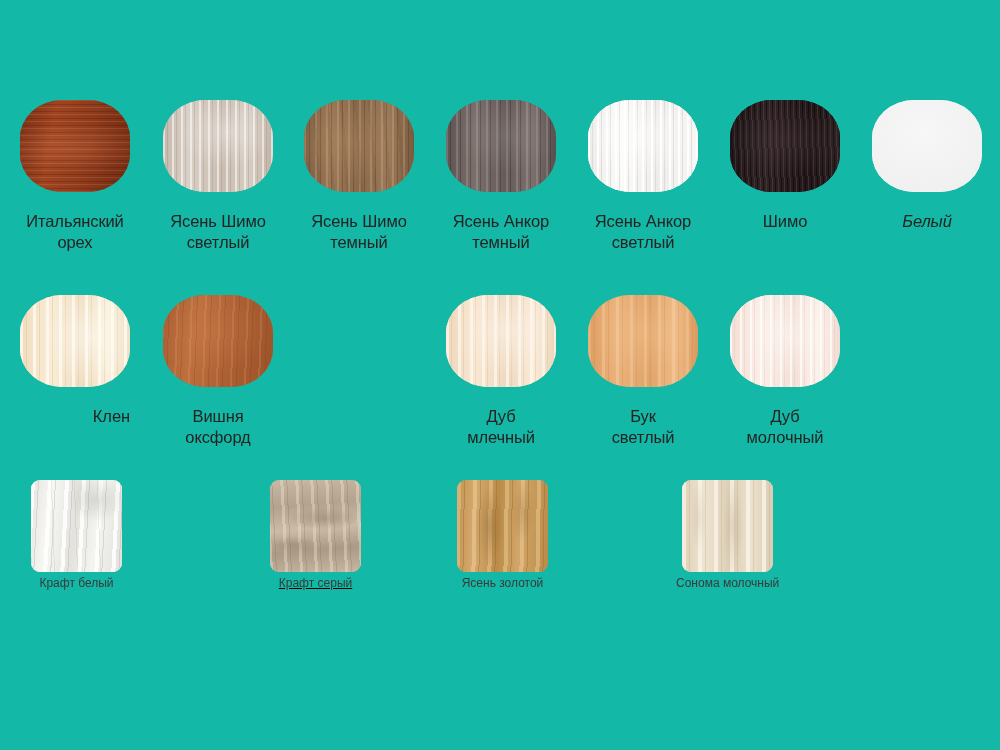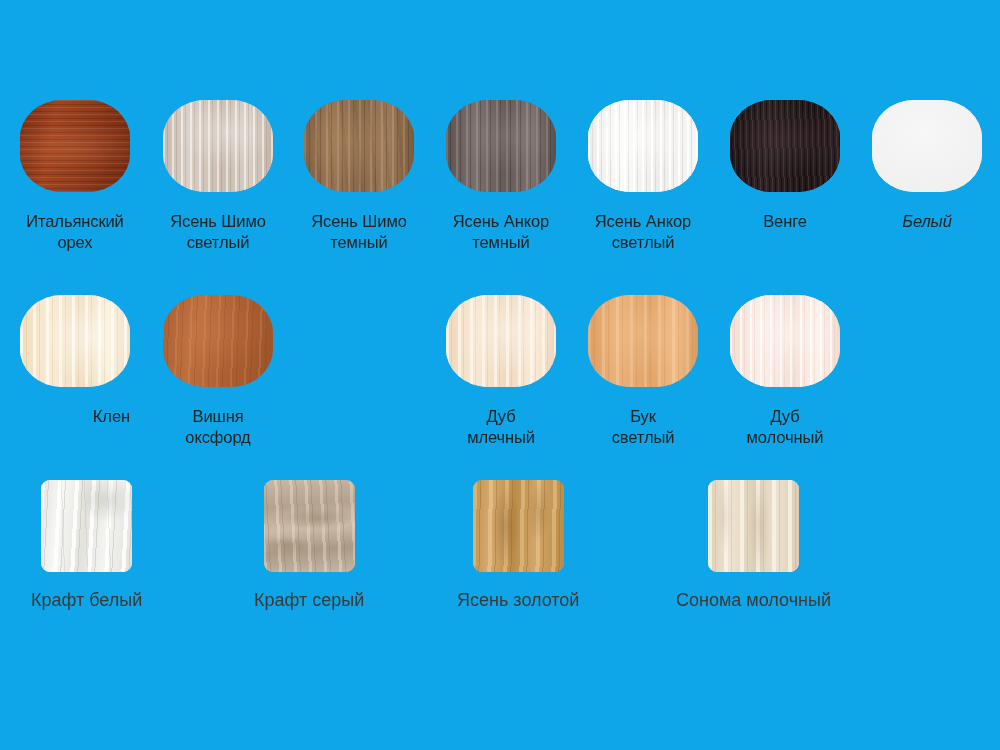--- a/index.html
+++ b/index.html
@@ -12,21 +12,21 @@
     width: 1000px;
     height: 750px;
     position: relative;
     font-family: "Liberation Sans", "DejaVu Sans", sans-serif;
     overflow: hidden;
   }
 
   #palette-board {
     position: absolute;
     inset: 0;
-    background: #0ea5e9;
+    background: #14b8a6;
   }
 
   
   .swatch-cell {
     position: absolute;
     display: flex;
     flex-direction: column;
     align-items: center;
   }
 
@@ -61,22 +61,22 @@
     letter-spacing: -0.1px;
   }
 
   
   .row-square .chip {
     width: 91px;
     height: 92px;
     border-radius: 9px;
   }
   .row-square .chip-label {
-    margin-top: 20px;
-    font-size: 18px;
+    margin-top: 3px;
+    font-size: 12px;
     line-height: 17px;
     color: #3a3a3a;
     text-align: right;
     white-space: pre-line;
   }
 
   
 
   
   .m-italian-walnut { background-color: #8d3a1e; }
@@ -380,21 +380,21 @@
       </div>
       <div class="chip-label">Ясень Анкор
 светлый</div>
     </div>
 
     <div class="swatch-cell" style="left:730px; top:100px;">
       <div class="chip m-wenge">
         <span class="grain"></span>
         <span class="grain2"></span>
       </div>
-      <div class="chip-label">Венге</div>
+      <div class="chip-label">Шимо</div>
     </div>
 
     <div class="swatch-cell" style="left:872px; top:100px;font-style:italic;">
       <div class="chip m-white">
         <span class="grain"></span>
       </div>
       <div class="chip-label">Белый</div>
     </div>
 
   </div>
@@ -450,21 +450,21 @@
   <div class="row-square">
 
     <div class="swatch-cell" style="left:31px;  top:480px;">
       <div class="chip m-kraft-white">
         <span class="grain"></span>
         <span class="grain2"></span>
       </div>
       <div class="chip-label">Крафт белый</div>
     </div>
 
-    <div class="swatch-cell" style="left:254px; top:480px;">
+    <div class="swatch-cell" style="left:270px; top:480px;text-decoration:underline;">
       <div class="chip m-kraft-grey">
         <span class="grain"></span>
         <span class="grain2"></span>
       </div>
       <div class="chip-label">Крафт серый</div>
     </div>
 
     <div class="swatch-cell" style="left:457px; top:480px;">
       <div class="chip m-kraft-gold">
         <span class="grain"></span>

